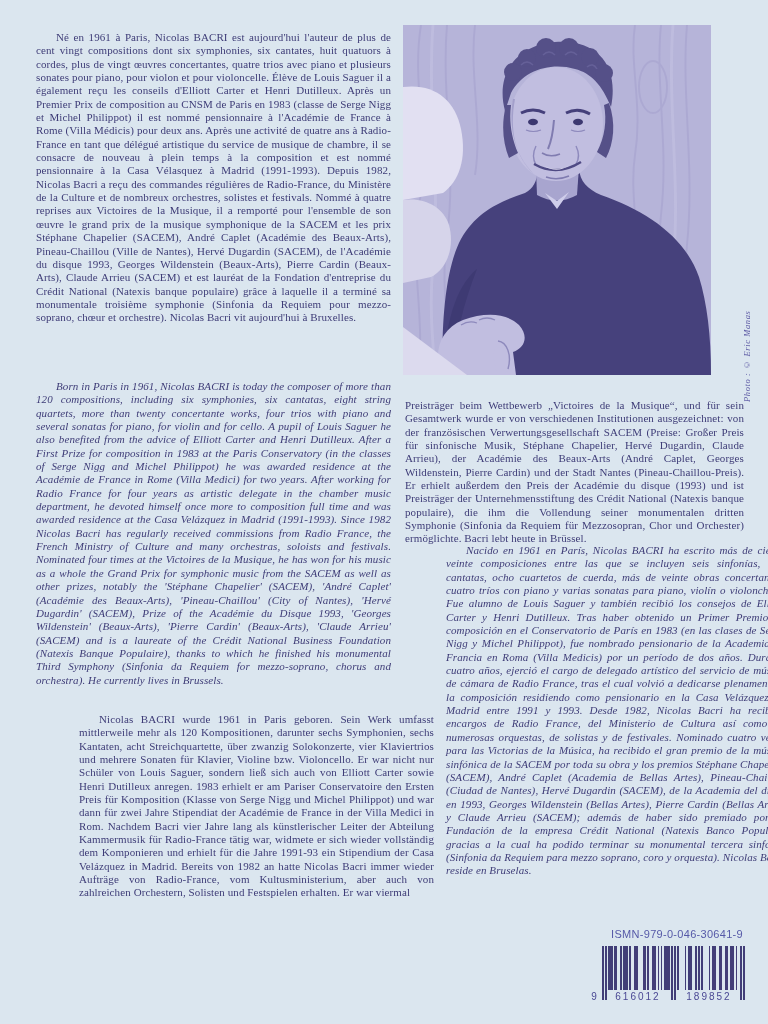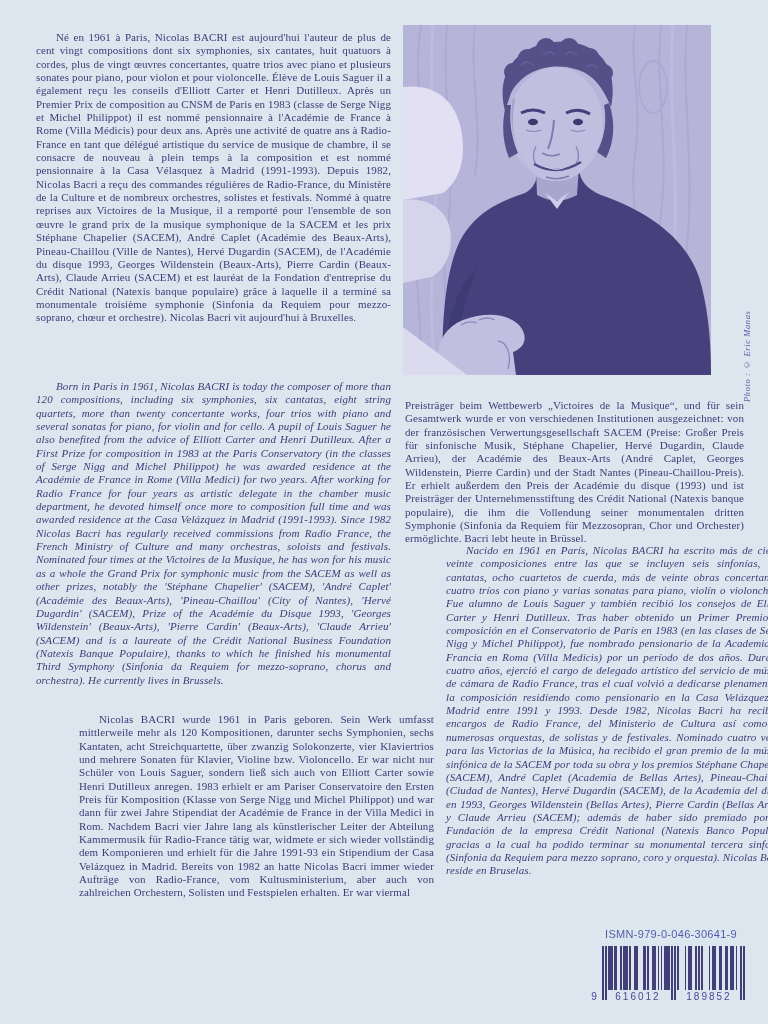--- a/index.html
+++ b/index.html
@@ -42,21 +42,21 @@
     transform: rotate(180deg);
     font-size: 8.5px;
     font-style: italic;
     letter-spacing: 0.6px;
     color: #5a57a3;
     white-space: nowrap;
   }
 
   #ismn {
     position: absolute;
-    right: 31px; top: 928px;
+    right: 25px; top: 928px;
     font-family: "Liberation Sans", sans-serif;
     font-size: 11px;
     letter-spacing: 0.3px;
     color: #5659a8;
   }
 
   #barcode {
     position: absolute;
     left: 592px; top: 946px;
     width: 154px; height: 62px;

